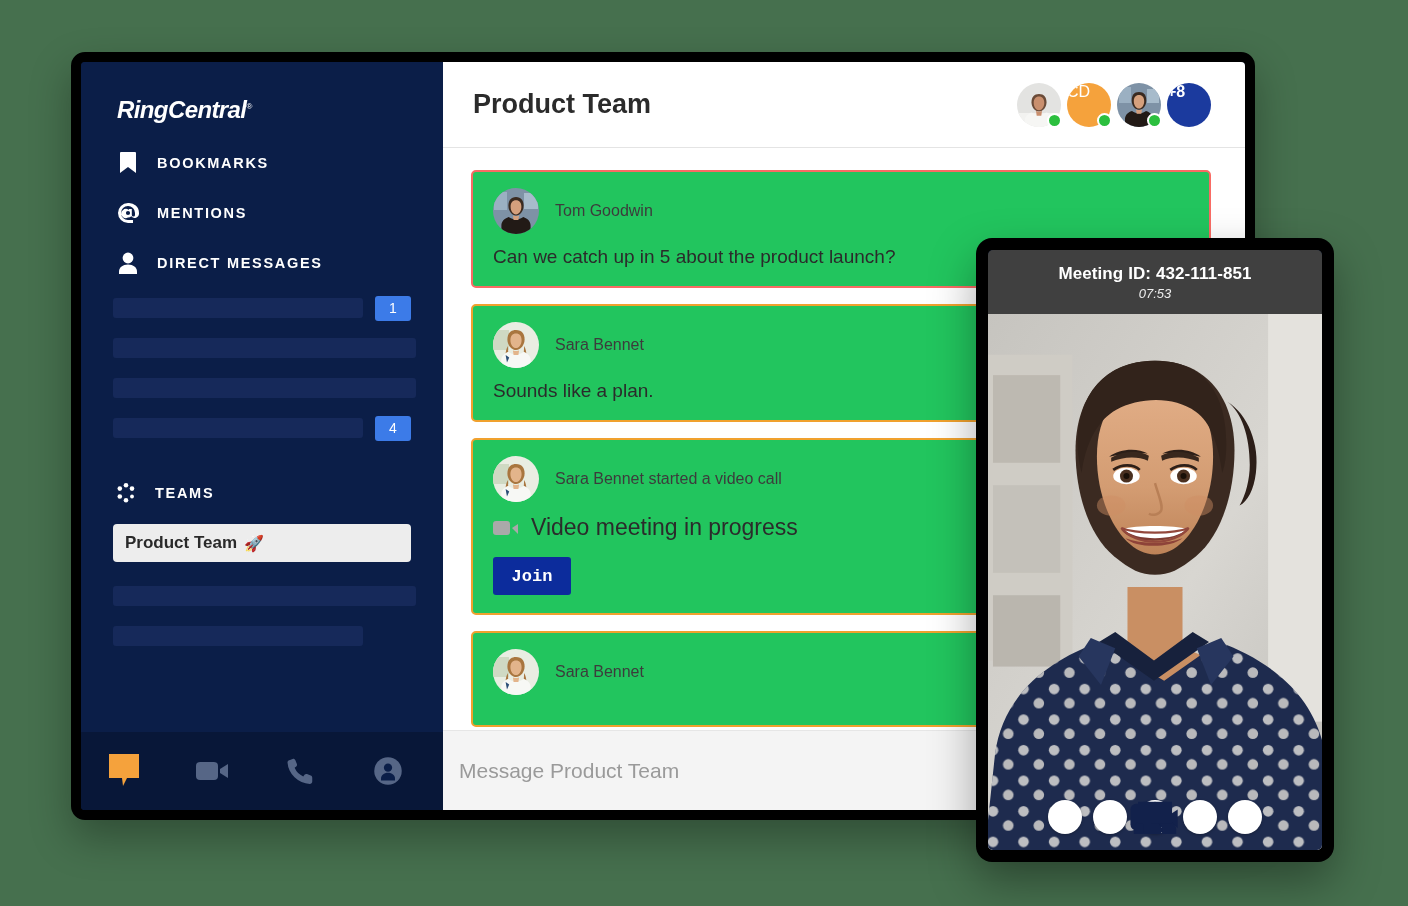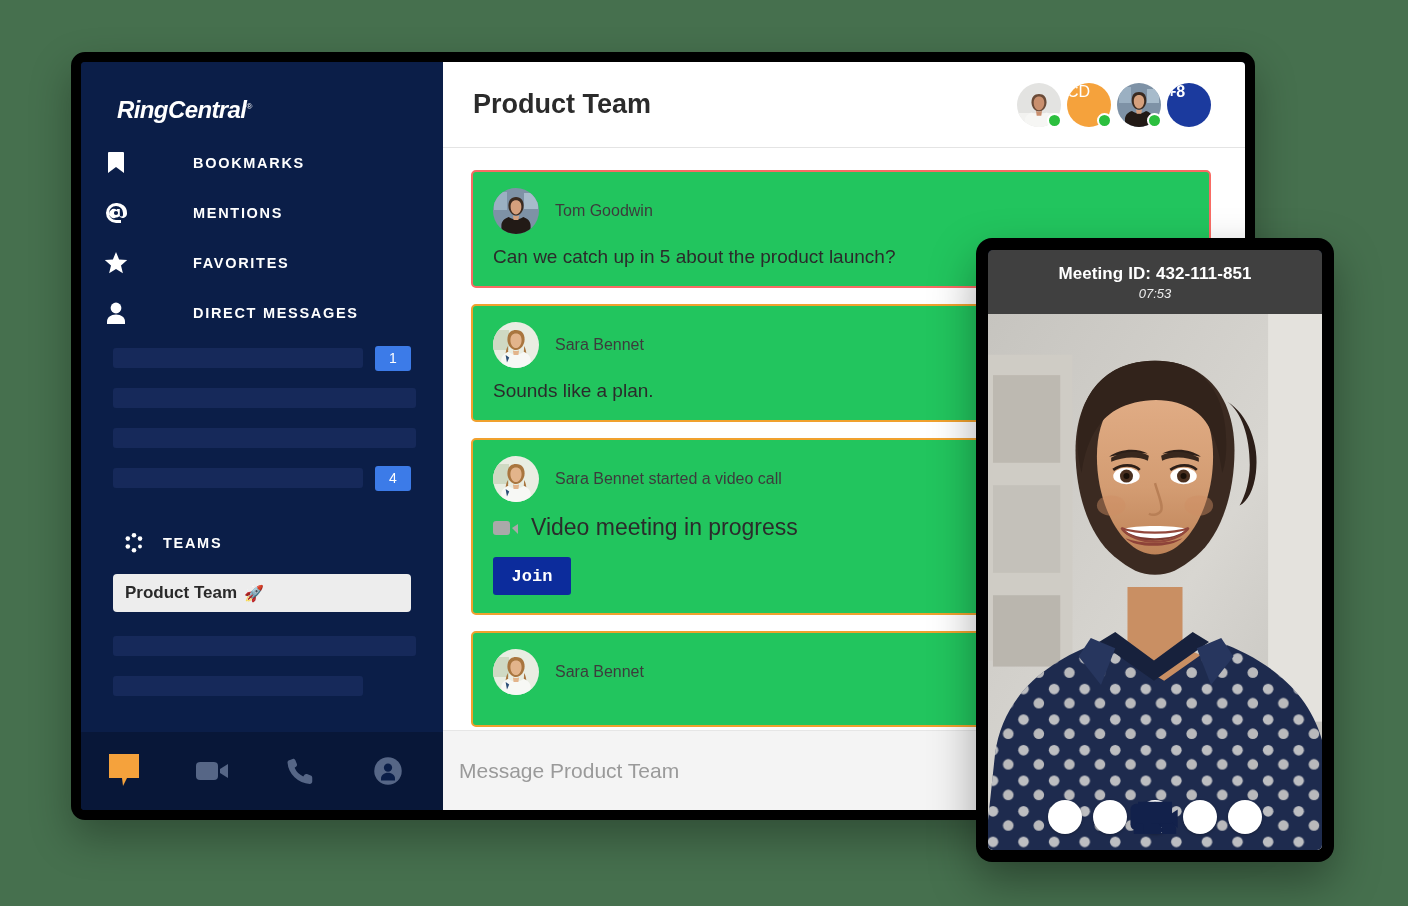--- a/index.html
+++ b/index.html
@@ -41,23 +41,22 @@
     position: relative;
     height: 66px;
   }
   .brand .reg {
     font-size: 8px; vertical-align: super; font-style: normal; font-weight: normal;
   }
   .nav-list { padding: 10px 0 0 0; }
   .nav-item {
     display: flex; align-items: center;
     height: 50px;
-    padding-left: 20px;
+    padding-left: 32px;
     cursor: pointer;
-    gap: 48px;
   }
   .nav-ico {
     width: 30px; height: 26px; flex: 0 0 30px;
     display: flex; align-items: center; justify-content: center;
     margin-right: 14px;
   }
   .nav-ico svg { display: block; }
   .nav-label {
     color: #ffffff;
     font-size: 14.5px;
@@ -82,21 +81,21 @@
     font-size: 14px;
     font-weight: 500;
     width: 36px; height: 25px;
     display: flex; align-items: center; justify-content: center;
     border-radius: 3px;
   }
 
   .teams-head {
     display: flex; align-items: center;
     height: 50px;
-    padding-left: 38px;
+    padding-left: 30px;
     margin-top: 20px;
   }
   .team-active {
     margin: 6px 32px 0 32px;
     background: #EDEDED;
     border-radius: 4px;
     height: 38px;
     display: flex; align-items: center;
     padding-left: 12px;
     color: #2A2A2A;
@@ -267,28 +266,20 @@
 
         <div class="nav-item">
           <span class="nav-ico">
             <svg width="24" height="24" viewBox="0 0 24 24">
                 <path d="M12 2a10 10 0 100 20h5v-3h-5a7 7 0 117-7v2a1.6 1.6 0 01-3.2 0V8h-3v.9A4.6 4.6 0 1012 16.6a4.2 4.2 0 003.3-1.4 4.3 4.3 0 007.7-2.6V12A10 10 0 0012 2zm0 12.1A2.1 2.1 0 1114.1 12 2.1 2.1 0 0112 14.1z" fill="#ffffff"></path>
               </svg>
           </span>
           <span class="nav-label">MENTIONS</span>
         </div>
 
-        <div class="nav-item">
-          <span class="nav-ico">
-            <svg width="24" height="23" viewBox="0 0 24 23">
-                <path d="M12 0l3.1 7.5 8.1.6-6.2 5.3 1.9 7.9L12 17.1 5.1 21.3 7 13.4.8 8.1l8.1-.6z" fill="#ffffff"></path>
-              </svg>
-          </span>
-          <span class="nav-label">FAVORITES</span>
-        </div>
 
         <div class="nav-item">
           <span class="nav-ico">
             <svg width="20" height="23" viewBox="0 0 20 23">
                 <circle cx="10" cy="6" r="5.4" fill="#ffffff"></circle>
                 <path d="M10 12.5c-5.2 0-9 3.1-9 6.9V22h18v-2.6c0-3.8-3.8-6.9-9-6.9z" fill="#ffffff"></path>
               </svg>
           </span>
           <span class="nav-label">DIRECT MESSAGES</span>
         </div>

